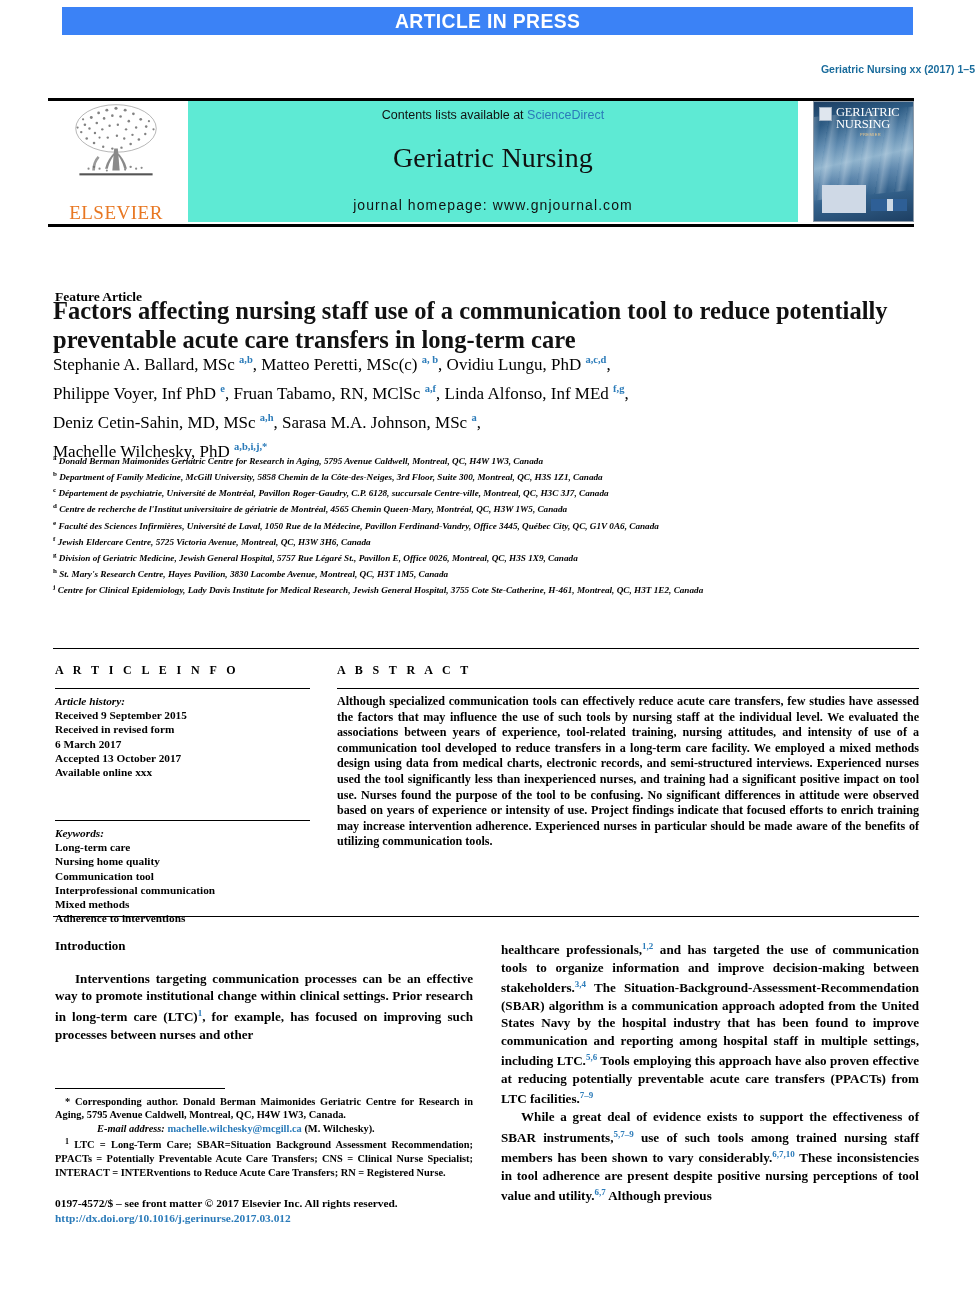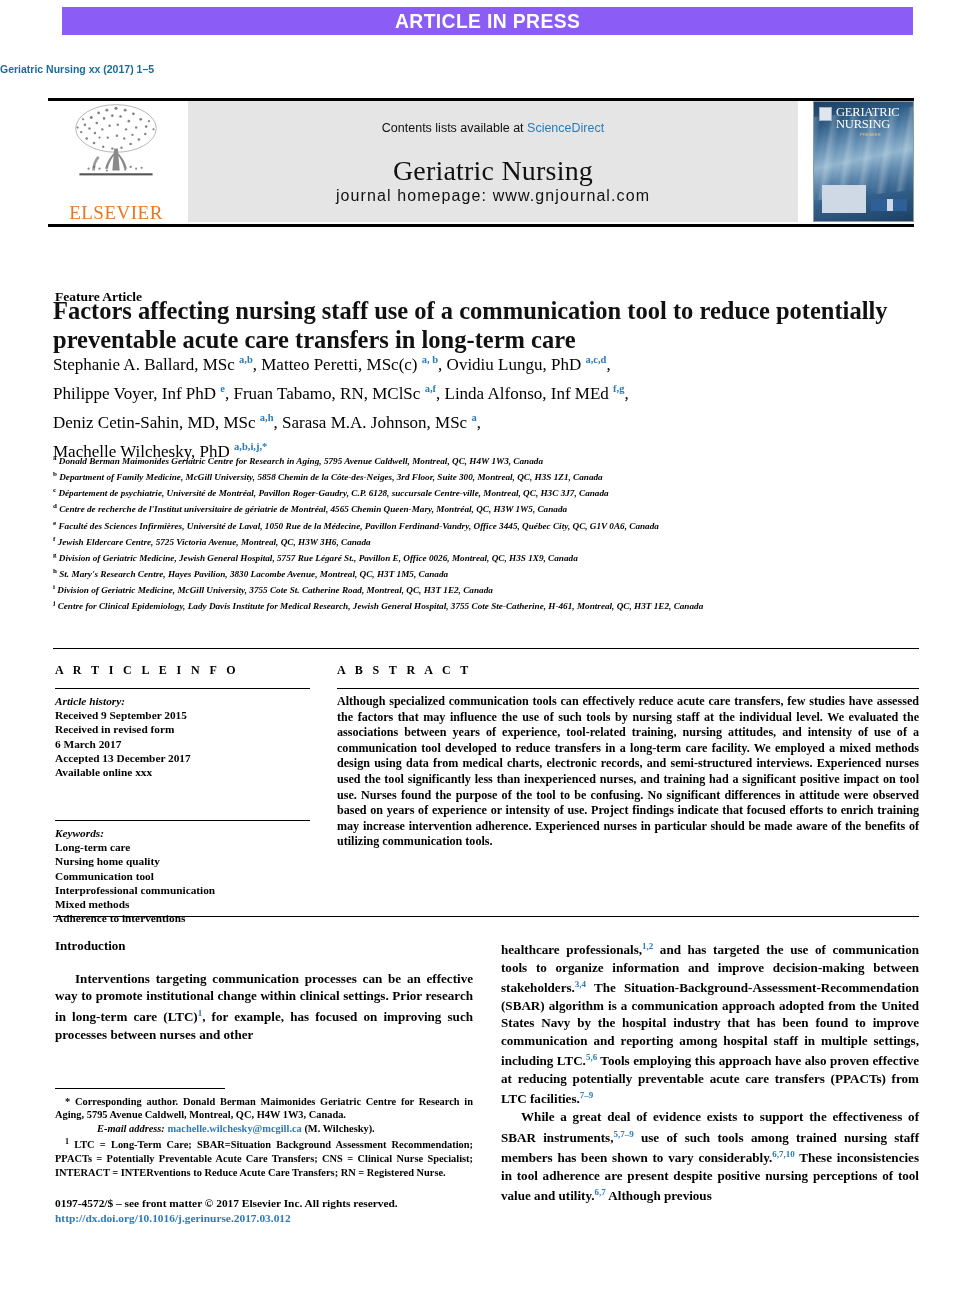--- a/index.html
+++ b/index.html
@@ -14,39 +14,39 @@
     position: relative;
     width: 975px; height: 1305px;
     overflow: hidden;
   }
 
   
   .aip-banner {
     position: absolute;
     left: 62px; top: 7px;
     width: 851px; height: 28px;
-    background: #8b5cf6;
+    background: #3b82f6;
     display: flex;
     align-items: center;
     justify-content: center;
   }
   .aip-banner span {
     font-family: "Liberation Sans", sans-serif;
     font-weight: bold;
     font-size: 21px;
     letter-spacing: 0.4px;
     color: #ffffff;
     transform: scaleX(0.92);
   }
 
   
   .runhead {
     position: absolute;
     left: 0; top: 63px; width: 975px;
-    text-align: left;
+    text-align: right;
     font-family: "Liberation Sans", sans-serif;
     font-size: 10.5px;
     font-weight: bold;
     color: #1a6c9c;
   }
 
   
   .masthead-rule-top {
     position: absolute; left: 48px; top: 98px;
     width: 866px; height: 3px; background: #000;
@@ -66,43 +66,44 @@
     font-family: Liberation Serif, serif;
     font-size: 19px;
     letter-spacing: 0.5px;
     color: #e87722;
     line-height: 1;
     margin-top: 16px;
   }
   .masthead-center {
     position: absolute; left: 140px; top: 0;
     width: 610px; height: 121px;
-    background: #e5e5e5;
+    background: #5eead4;
     display: flex; flex-direction: column;
     align-items: center; justify-content: flex-start;
-    padding-top: 20px;
+    padding-top: 7px;
   }
   .contents-line {
     font-family: "Liberation Sans", sans-serif;
     font-size: 12.5px;
     color: #111;
   }
   .contents-line a { color: #2b7bb9; text-decoration: none; }
   .journal-title {
     font-family: "Liberation Serif", serif;
     font-size: 28px;
     color: #111;
     margin-top: 20px;
     letter-spacing: 0.2px;
   }
   .homepage-line {
     font-family: "Liberation Sans", sans-serif;
-    font-size: 16px;
+    font-size: 14px;
     letter-spacing: 1.1px;
     color: #111;
+    margin-top: 23px;
   }
   .cover-thumb {
     position: absolute; right: 0; top: 0;
     width: 101px; height: 121px;
     border: 1px solid #8d9aa8;
     background: linear-gradient(168deg,#1d3f63 0%,#2d5c85 18%,#5f8bb0 34%,#8fb3cd 48%,#5d87ad 60%,#34628c 74%,#1d3f63 100%);
     overflow: hidden;
   }
   .cover-thumb .ct-swirl {
     position:absolute; left:-20%; top:8%; width:140%; height:70%;
@@ -374,37 +375,36 @@
 
   <div class="affils">
       <div><sup>a</sup> Donald Berman Maimonides Geriatric Centre for Research in Aging, 5795 Avenue Caldwell, Montreal, QC, H4W 1W3, Canada</div>
       <div><sup>b</sup> Department of Family Medicine, McGill University, 5858 Chemin de la Côte-des-Neiges, 3rd Floor, Suite 300, Montreal, QC, H3S 1Z1, Canada</div>
       <div><sup>c</sup> Département de psychiatrie, Université de Montréal, Pavillon Roger-Gaudry, C.P. 6128, succursale Centre-ville, Montreal, QC, H3C 3J7, Canada</div>
       <div><sup>d</sup> Centre de recherche de l'Institut universitaire de gériatrie de Montréal, 4565 Chemin Queen-Mary, Montréal, QC, H3W 1W5, Canada</div>
       <div><sup>e</sup> Faculté des Sciences Infirmières, Université de Laval, 1050 Rue de la Médecine, Pavillon Ferdinand-Vandry, Office 3445, Québec City, QC, G1V 0A6, Canada</div>
       <div><sup>f</sup> Jewish Eldercare Centre, 5725 Victoria Avenue, Montreal, QC, H3W 3H6, Canada</div>
       <div><sup>g</sup> Division of Geriatric Medicine, Jewish General Hospital, 5757 Rue Légaré St., Pavillon E, Office 0026, Montreal, QC, H3S 1X9, Canada</div>
       <div><sup>h</sup> St. Mary's Research Centre, Hayes Pavilion, 3830 Lacombe Avenue, Montreal, QC, H3T 1M5, Canada</div>
-      <div><sup>i</sup> Division of Geriatric Medicine, McGill University, 3755 Cote St. Catherine Road, Montreal, QC, H3T 1E2, Canada</div>
       <div><sup>j</sup> Centre for Clinical Epidemiology, Lady Davis Institute for Medical Research, Jewish General Hospital, 3755 Cote Ste-Catherine, H-461, Montreal, QC, H3T 1E2, Canada</div>
     </div>
 
   <div class="block-rule-top"></div>
   <div class="infohead">A R T I C L E  I N F O</div>
   <div class="abshead">A B S T R A C T</div>
   <div class="info-rule"></div>
   <div class="abs-rule"></div>
 
   <div class="history">
     <div class="lbl">Article history:</div>
     <div>
         <div>Received 9 September 2015</div>
         <div>Received in revised form</div>
         <div>6 March 2017</div>
-        <div>Accepted 13 December 2017</div>
+        <div>Accepted 13 October 2017</div>
         <div>Available online xxx</div>
       </div>
   </div>
 
   <div class="kw-rule"></div>
   <div class="keywords">
     <div class="lbl">Keywords:</div>
     <div>
         <div>Long-term care</div>
         <div>Nursing home quality</div>

